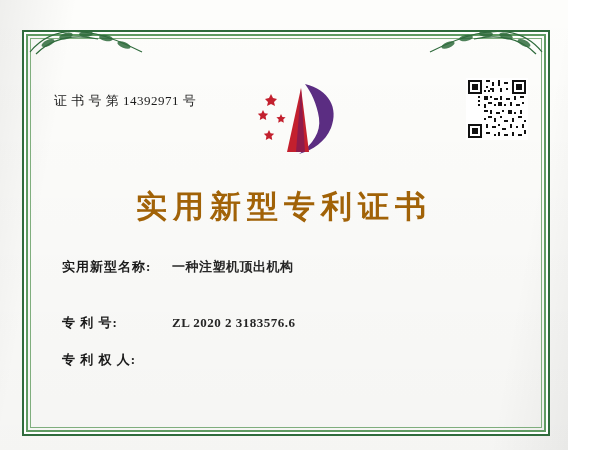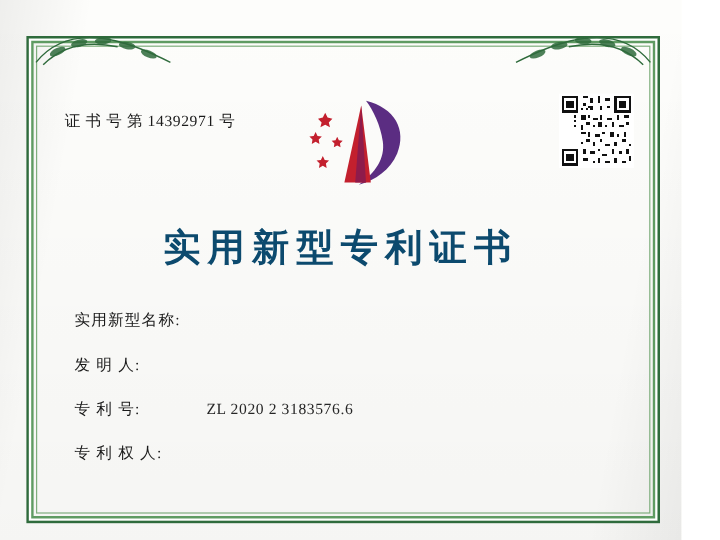--- a/index.html
+++ b/index.html
@@ -92,30 +92,31 @@
   
   .main-title {
     position: absolute;
     left: 0;
     right: 0;
     top: 186px;
     text-align: center;
     font-size: 31px;
     font-weight: bold;
     letter-spacing: 6px;
-    color: #0c4a6e;
+    color: #a16207;
     font-family: "DejaVu Sans", "Liberation Sans", sans-serif;
   }
 
   
   .fields {
     position: absolute;
     left: 62px;
     top: 258px;
     right: 52px;
+    font-weight: bold;
   }
   .field-row {
     display: flex;
     align-items: baseline;
     margin-bottom: 19px;
     font-size: 13px;
     color: #1a1a1a;
   }
   .field-label {
     width: 110px;
@@ -271,24 +272,24 @@
       </g>
     </svg>
   </div>
 
   <div class="main-title">实用新型专利证书</div>
 
   <div class="fields">
 
     <div class="field-row">
       <div class="field-label">实用新型名称:</div>
+      <div class="field-value faint">一种注塑机顶出机构</div>
     </div>
 
     <div class="field-row">
-      <div class="field-label">发 明 人:</div>
     </div>
 
     <div class="field-row">
       <div class="field-label">专 利 号:</div>
       <div class="field-value faint">ZL 2020 2 3183576.6</div>
     </div>
 
 
     <div class="field-row">
       <div class="field-label">专 利 权 人:</div>

